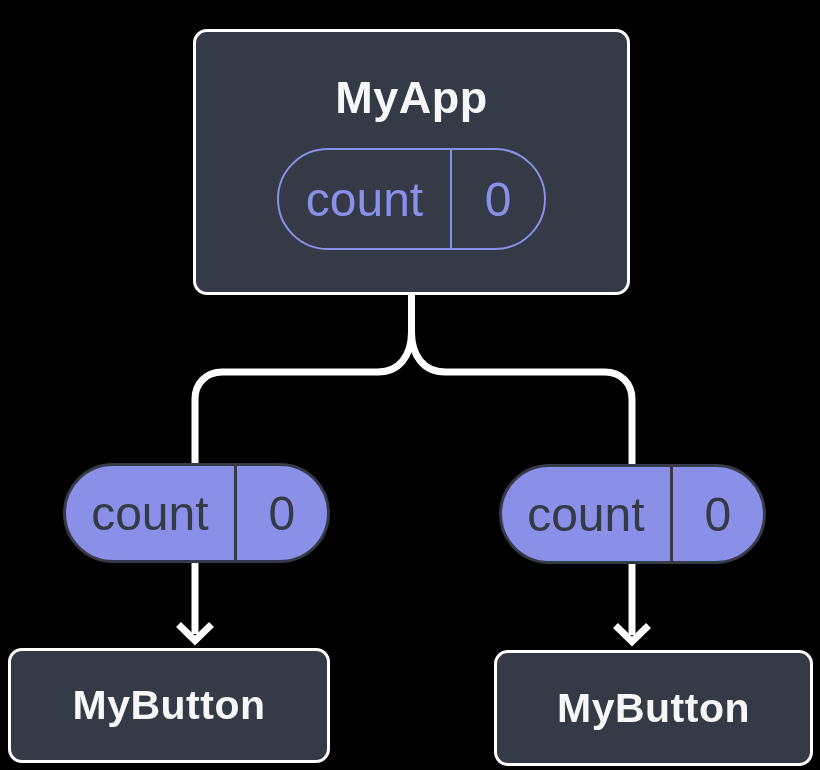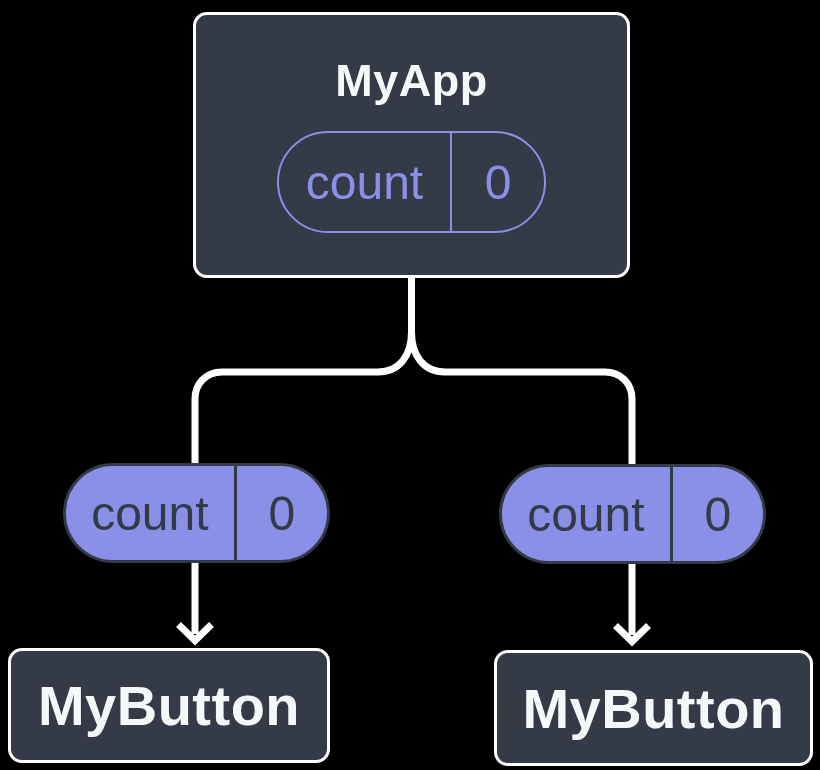--- a/index.html
+++ b/index.html
@@ -28,21 +28,21 @@
     stroke-linejoin: miter;
   }
   .node {
     position: absolute;
     box-sizing: border-box;
     background: var(--node-fill, #343A46);
     border: 3px solid var(--node-border, #fff);
     border-radius: 14px;
   }
   .node-root {
-    left: 193px; top: 12px;
+    left: 193px; top: 29px;
     width: 437px; height: 266px;
     display: flex;
     flex-direction: column;
     align-items: center;
   }
   .node-title {
     margin-top: 40px;
     font-size: 45px;
     line-height: 52px;
     font-weight: 600;
@@ -85,21 +85,21 @@
     justify-content: center;
   }
   .pill-outline .pill-value-cell { border-left: 2.5px solid var(--accent, #8A90E8); }
   .pill-filled  .pill-value-cell { border-left: 3px solid var(--dark-text, #343A46); }
   .pill-left  { left: 63px;  top: 463px; }
   .pill-right { left: 499px; top: 464px; }
   .node-child {
     display: flex;
     align-items: center;
     justify-content: center;
-    font-size: 56px;
+    font-size: 41px;
     font-weight: 600;
     color: var(--light-text, #F6F7F9);
     letter-spacing: 0.5px;
     text-align: center;
   }
   .node-child-left  { left: 8px;   top: 648px; width: 322px; height: 115px; }
   .node-child-right { left: 494px; top: 650px; width: 319px; height: 116px; }
 </style>
 </head>
 <body>

